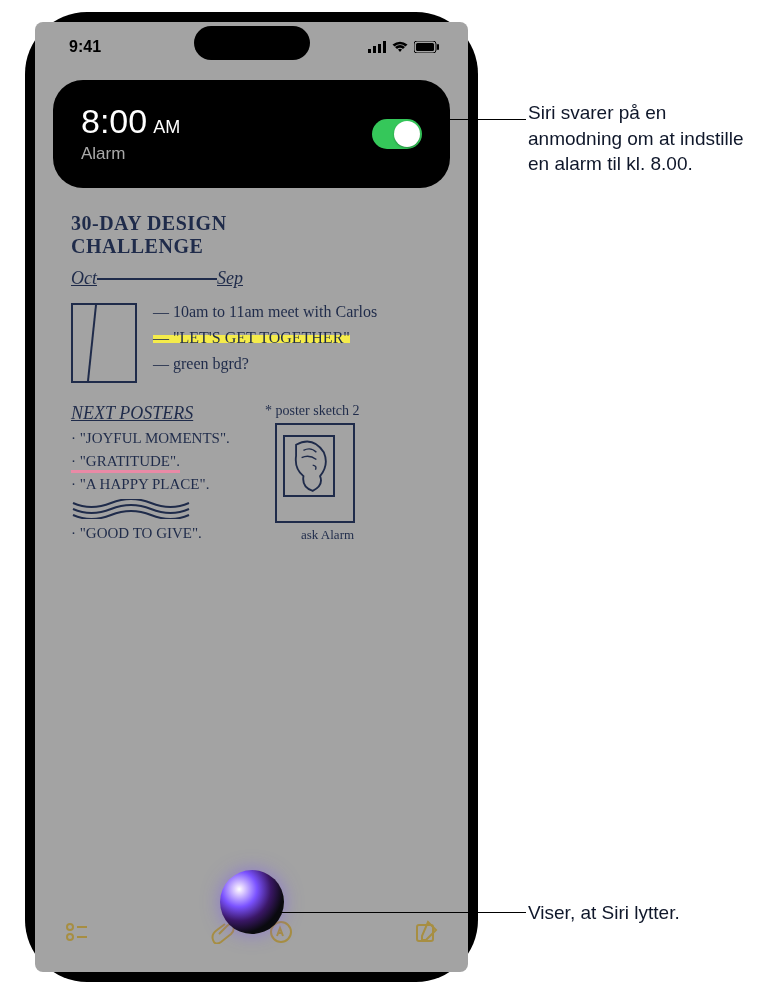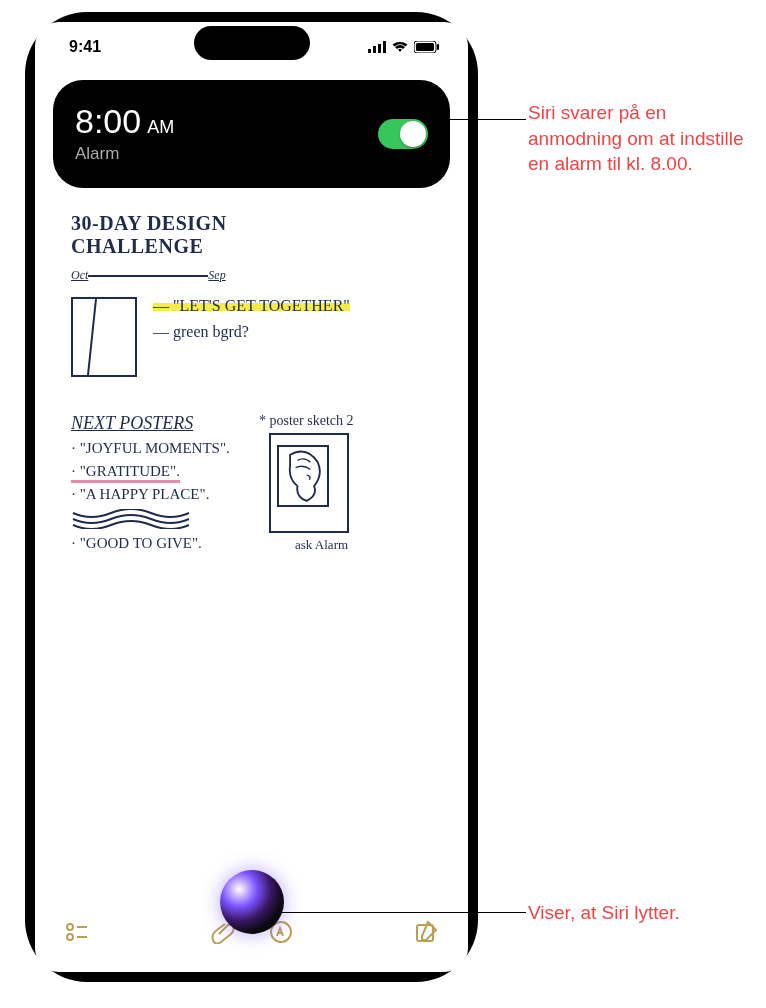--- a/index.html
+++ b/index.html
@@ -1,63 +1,63 @@
 <!DOCTYPE html>
 <html><head>
 <meta charset="utf-8">
 <style>
   * { box-sizing: border-box; margin: 0; padding: 0; }
   body { width: 766px; height: 1008px; background: #fff; font-family: -apple-system, "Helvetica Neue", Arial, sans-serif; position: relative; }
 
   .phone { position: absolute; left: 25px; top: 12px; width: 453px; height: 970px; background: #000; border-radius: 62px; padding: 10px; }
-  .screen { width: 100%; height: 100%; background: #ffffff; border-radius: 24px; position: relative; overflow: hidden; }
+  .screen { width: 100%; height: 100%; background: #a3a3a3; border-radius: 8px; position: relative; overflow: hidden; }
 
   .status-bar { position: absolute; top: 0; left: 0; right: 0; height: 44px; display: flex; justify-content: space-between; align-items: center; padding: 6px 28px 0 34px; color: #000; }
   .status-time { font-weight: 600; font-size: 16px; }
   .status-icons { display: flex; gap: 6px; align-items: center; }
   .di { position: absolute; top: 4px; left: 50%; transform: translateX(-50%); width: 116px; height: 34px; background:#000; border-radius: 20px; }
 
-  .alarm-card { position: absolute; top: 58px; left: 18px; right: 18px; height: 108px; background: #000; border-radius: 30px; color: #fff; padding: 18px 22px; display: flex; justify-content: space-between; align-items: center; }
+  .alarm-card { position: absolute; top: 58px; left: 18px; right: 18px; height: 108px; background: #000; border-radius: 30px; color: #fff; padding: 18px 28px; display: flex; justify-content: space-between; align-items: center; }
   .alarm-time { font-size: 34px; font-weight: 300; line-height: 1; }
   .alarm-ampm { font-size: 18px; font-weight: 300; margin-left: 6px; }
   .alarm-label { font-size: 17px; color: #aaa; margin-top: 6px; }
   .toggle { width: 50px; height: 30px; background: #35c75a; border-radius: 15px; position: relative; }
   .toggle .knob { position: absolute; right: 2px; top: 2px; width: 26px; height: 26px; background: #fff; border-radius: 50%; box-shadow: 0 1px 2px rgba(0,0,0,.3); }
 
   .note { position: absolute; top: 190px; left: 36px; right: 28px; color: #1f2b4a; }
   .hand-title { font-family: "Comic Sans MS", "Marker Felt", cursive; font-weight: 700; font-size: 20px; letter-spacing: .5px; line-height: 1.15; }
   .hand { font-family: "Comic Sans MS", "Marker Felt", cursive; }
-  .months { display: flex; align-items: center; gap: 0; margin-top: 10px; font-size: 12px; font-style: italic; text-decoration: underline; }
+  .months { display: flex; align-items: center; gap: 0; margin-top: 10px; font-size: 18px; font-style: italic; text-decoration: underline; }
   .mline { flex: 0 0 120px; height: 2px; background: #1f2b4a; }
   .row1 { display: flex; gap: 16px; margin-top: 14px; }
   .square { width: 66px; height: 80px; border: 2px solid #1f2b4a; position: relative; }
   .square::before { content:""; position:absolute; left: 18px; top: -2px; bottom: -2px; width: 2px; background:#1f2b4a; transform: skewX(-6deg);}
   .list { font-size: 16px; display: flex; flex-direction: column; gap: 8px; }
   .hl-yellow { background: linear-gradient(transparent 35%, #f5ec4a 35%, #f5ec4a 80%, transparent 80%); }
 
-  .row2 { display: flex; gap: 18px; margin-top: 36px; }
+  .row2 { display: flex; gap: 24px; margin-top: 20px; }
   .left { flex: 0 0 170px; }
   .nphead { font-size: 18px; font-style: italic; text-decoration: underline; margin-bottom: 6px; }
   .nplist div { font-size: 15px; margin-bottom: 6px; }
   .pink-u { border-bottom: 3px solid #e98aa6; padding-bottom: 1px; }
   .scribble { width: 120px; height: 20px; }
   .scribble svg { width:100%; height:100%; }
   .right { font-size: 14px; }
   .ast { font-size: 14px; margin-bottom: 4px; }
   .poster-sketch { width: 80px; height: 100px; border: 2px solid #1f2b4a; position: relative; margin-left: 10px; }
   .poster-inner { position: absolute; left: 6px; top: 10px; width: 52px; height: 62px; border: 2px solid #1f2b4a; }
   .ask { font-size: 13px; margin-top: 4px; margin-left: 36px; }
 
   .siri-orb { position: absolute; left: 50%; bottom: 38px; transform: translateX(-50%); width: 64px; height: 64px; border-radius: 50%; background: radial-gradient(circle at 30% 30%, #fff 0%, #e6d8ff 6%, #7a52ff 28%, #3a1766 50%, #0a0a0f 70%); box-shadow: 0 0 18px rgba(120,80,255,.5); }
 
   .toolbar { position: absolute; bottom: 20px; left: 0; right: 0; height: 40px; display: flex; justify-content: space-between; align-items: center; padding: 0 30px; color: #a88a2a; opacity: 0.8; }
   .toolbar .mid { display: flex; gap: 34px; }
   .ticon { width: 24px; height: 24px; display:inline-block; }
 
-  .callout { position: absolute; font-size: 19px; line-height: 1.35; color: #ef4444; }
+  .callout { position: absolute; font-size: 19px; line-height: 1.35; color: #0f172a; }
   .c1 { left: 528px; top: 100px; width: 220px; }
   .c2 { left: 528px; top: 900px; width: 220px; }
   .leader { position: absolute; background: #000; height: 1px; }
 </style>
 </head>
 <body>
 
 <div class="phone">
   <div class="screen">
 
@@ -100,20 +100,21 @@
       <div class="hand-title">CHALLENGE</div>
       <div class="months hand">
         <span>Oct</span>
         <span class="mline"></span>
         <span>Sep</span>
       </div>
 
       <div class="row1">
         <div class="square"></div>
         <div class="list hand">
+          <div>— 10am to 11am meet with Carlos</div>
           <div><span class="hl-yellow">— "LET'S GET TOGETHER"</span></div>
           <div>— green bgrd?</div>
         </div>
       </div>
 
       <div class="row2">
         <div class="left hand">
           <div class="nphead">NEXT POSTERS</div>
           <div class="nplist">
             <div>· "JOYFUL MOMENTS".</div>

